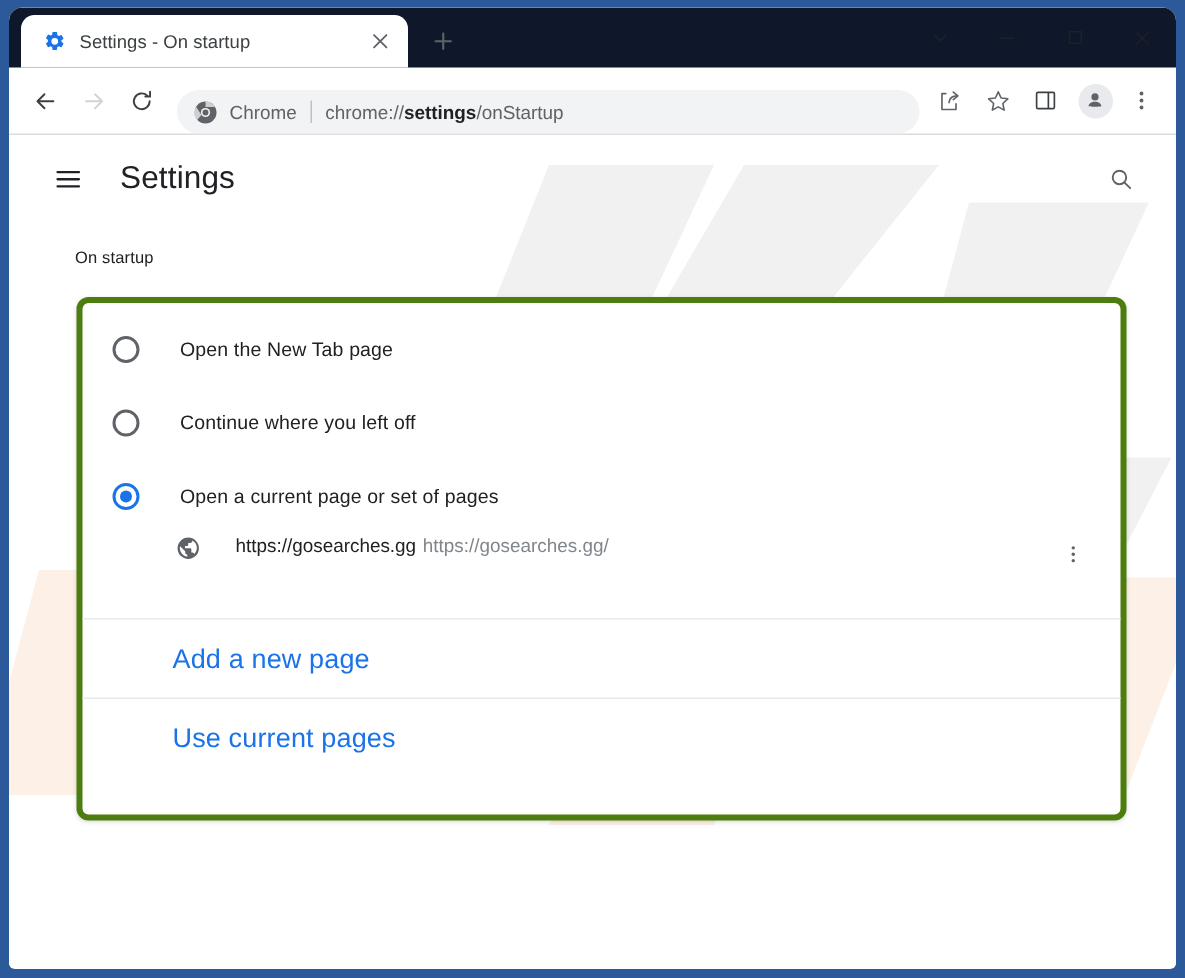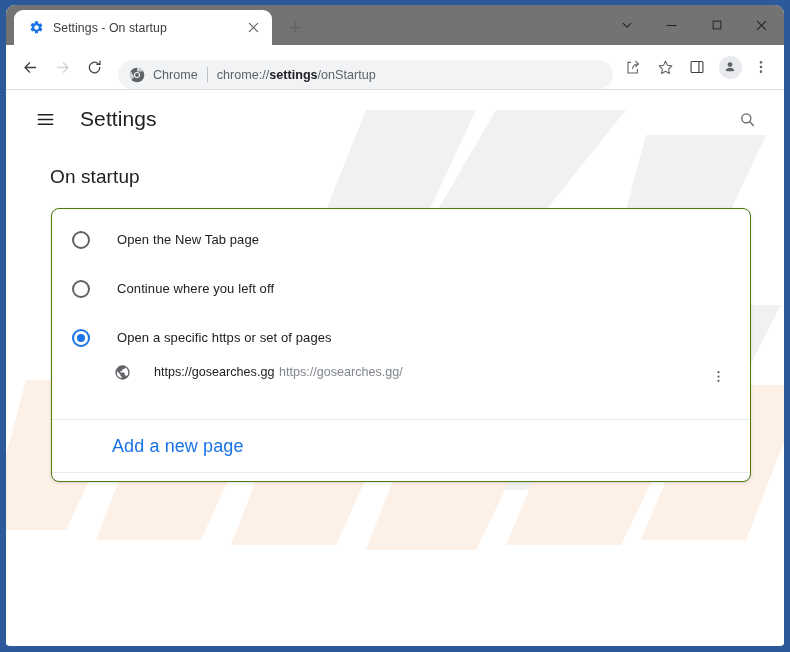--- a/index.html
+++ b/index.html
@@ -23,21 +23,21 @@
     width: 778px; height: 641px;
     background: #ffffff;
     border-radius: 9px 9px 4px 4px;
     overflow: hidden;
   }
 
   
   .tabstrip {
     position: relative;
     height: 40px;
-    background: #737373;
+    background: #0f172a;
     border-radius: 8px 8px 0 0;
     display: flex;
     align-items: flex-end;
   }
   .tab {
     position: relative;
     margin-left: 8px;
     width: 258px; height: 35px;
     background: #ffffff;
     border-radius: 9px 9px 0 0;
@@ -207,33 +207,33 @@
     z-index: 1;
   }
 
   
   .content {
     position: relative;
     z-index: 2;
     padding: 0 0 0 0;
   }
   .section-label {
-    font-size: 19px;
+    font-size: 11px;
     color: #202124;
     margin: 18px 0 15px 44px;
     letter-spacing: 0.1px;
   }
   .card {
     margin: 20px 0 6px 45px;
     width: 700px;
     background: #ffffff;
-    border: 1px solid #4d7c0f;
+    border: 4px solid #4d7c0f;
     border-radius: 8px;
     box-shadow: 0 1px 2px rgba(60,64,67,.10), 0 1px 3px 1px rgba(60,64,67,.06);
-    padding: 6px 0 8px 0;
+    padding: 6px 0 24px 0;
   }
 
   .radio-row {
     display: flex;
     align-items: center;
     height: 49px;
     padding: 0 20px 0 20px;
     cursor: pointer;
   }
   .radio {
@@ -491,21 +491,21 @@
             <span class="radio-label">Open the New Tab page</span>
           </div>
 
           <div class="radio-row">
             <span class="radio"></span>
             <span class="radio-label">Continue where you left off</span>
           </div>
 
           <div class="radio-row">
             <span class="radio checked"></span>
-            <span class="radio-label">Open a specific https or set of pages</span>
+            <span class="radio-label">Open a current page or set of pages</span>
           </div>
 
           <div class="url-row">
             <span class="url-globe">
               <svg width="17" height="17" viewBox="0 0 20 20" fill="#5f6368">
                 <path d="M10 1.6a8.4 8.4 0 1 0 0 16.8 8.4 8.4 0 0 0 0-16.8zm-.85 14.97a6.75 6.75 0 0 1-5.75-6.66c0-.52.07-1.02.18-1.5l4.03 4.03v.82c0 .9.73 1.64 1.64 1.64v1.67zm5.66-2.08a1.63 1.63 0 0 0-1.55-1.25h-.82v-2.46a.82.82 0 0 0-.82-.82H7.5V8.27h1.64a.82.82 0 0 0 .82-.82V5.81h1.64c.9 0 1.64-.73 1.64-1.64v-.34a6.74 6.74 0 0 1 1.53 10.66z"></path>
               </svg>
             </span>
             <span class="url-text">
               <span class="url-title">https://gosearches.gg</span>
@@ -517,19 +517,22 @@
                 <circle cx="10" cy="10" r="1.5"></circle>
                 <circle cx="10" cy="15.7" r="1.5"></circle>
               </svg>
             </span>
           </div>
 
           <div class="link-row divided">
             <span class="link-text">Add a new page</span>
           </div>
 
+          <div class="link-row">
+            <span class="link-text">Use current pages</span>
+          </div>
 
         </div>
       </div>
     </div>
 
   </div>
 </div>
 
 </body></html>

